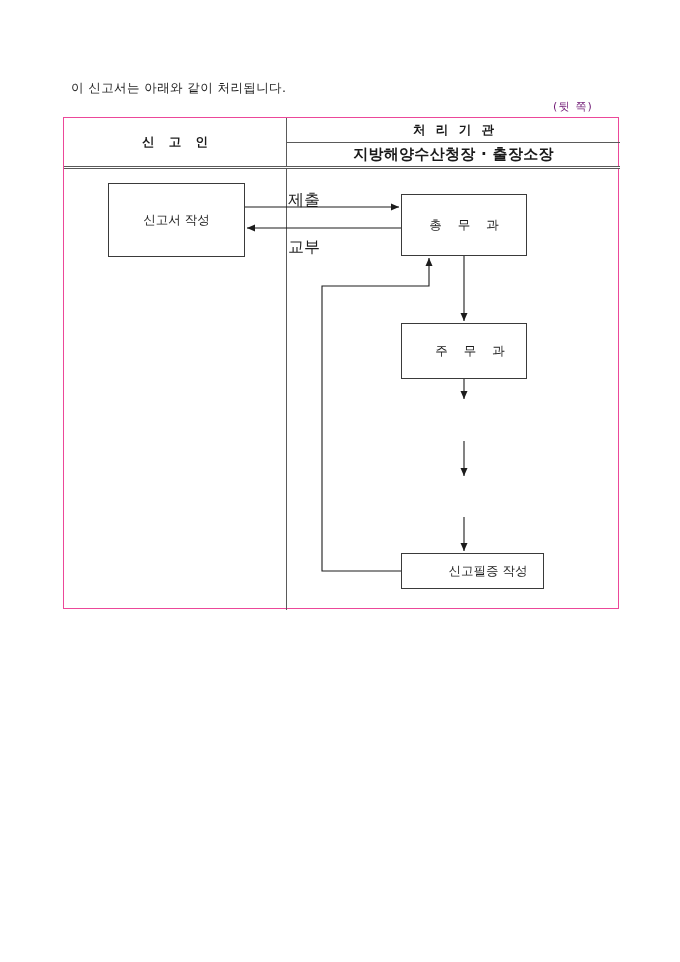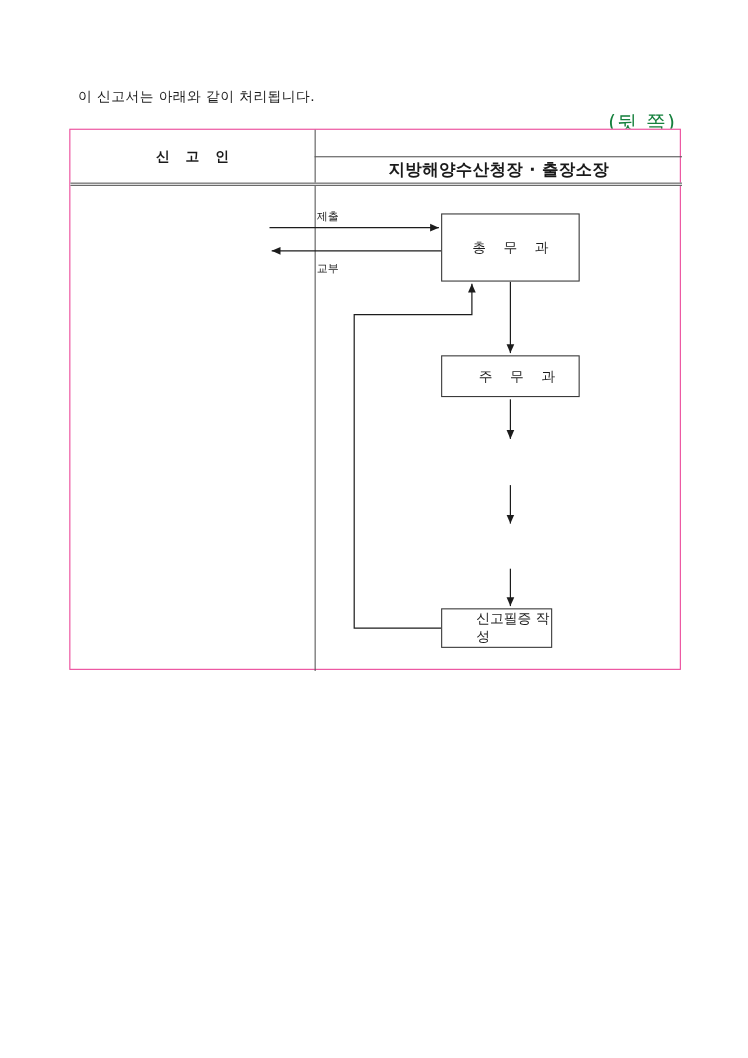--- a/index.html
+++ b/index.html
@@ -32,23 +32,23 @@
     letter-spacing: 0.4px;
     color: #1c1c1c;
     white-space: nowrap;
   }
 
   
   .backside-marker {
     position: absolute;
     left: 552px;
     top: 99px;
-    font-size: 18px;
+    font-size: 11px;
     letter-spacing: 1.2px;
-    color: #15803d;
+    color: #701a75;
     white-space: nowrap;
   }
 
   
   .frame {
     position: absolute;
     left: 62px;
     top: 117px;
     width: 556px;
     height: 492px;
@@ -143,29 +143,29 @@
     justify-content: center;
     font-size: 12.5px;
     color: #1c1c1c;
     z-index: 3;
   }
   .node.sp { letter-spacing: 6px; text-indent: 6px; }
   .node.sp-wide { letter-spacing: 14px; text-indent: 14px; }
 
   #node-report    { left: 44px;  top: 65px;  width: 137px; height: 74px; }
   #node-general   { left: 337px; top: 76px;  width: 126px; height: 62px; }
-  #node-dept      { left: 337px; top: 205px; width: 126px; height: 38px; padding-left: 12px; }
+  #node-dept      { left: 337px; top: 205px; width: 126px; height: 56px; padding-left: 12px; }
   #node-review    { left: 337px; top: 283px; width: 126px; height: 40px; }
   #node-approval  { left: 337px; top: 360px; width: 126px; height: 39px; }
-  #node-cert      { left: 337px; top: 435px; width: 101px; height: 36px; padding-left: 31px; }
+  #node-cert      { left: 337px; top: 435px; width: 143px; height: 36px; padding-left: 31px; }
 
   
   .edge-label {
     position: absolute;
-    font-size: 10px;
+    font-size: 16px;
     color: #1c1c1c;
     z-index: 4;
     background: transparent;
     white-space: nowrap;
   }
   #label-submit { left: 224px; top: 72px; }
   #label-issue  { left: 224px; top: 119px; }
 
   
   .edges {
@@ -187,20 +187,21 @@
   <div class="backside-marker">(뒷  쪽)</div>
 
   <div class="frame">
 
     <div class="col-divider"></div>
     <div class="header-rule"></div>
     <div class="right-header-rule"></div>
 
     <div class="hdr-left">신  고  인</div>
 
+    <div class="hdr-right-top">처 리 기 관</div>
 
     <div class="hdr-right-bot">지방해양수산청장 · 출장소장</div>
 
     <svg class="edges" viewBox="0 0 556 492" width="556" height="492">
       <defs>
         <marker id="arrow-r" markerWidth="9" markerHeight="9" refX="8" refY="4.5" orient="auto" markerUnits="userSpaceOnUse">
           <path d="M0,1 L8,4.5 L0,8 z" fill="#1c1c1c"></path>
         </marker>
         <marker id="arrow-l" markerWidth="9" markerHeight="9" refX="8" refY="4.5" orient="auto" markerUnits="userSpaceOnUse">
           <path d="M0,1 L8,4.5 L0,8 z" fill="#1c1c1c"></path>
@@ -224,20 +225,21 @@
         <path d="M400,245 L400,281" marker-end="url(#arrow-d)"></path>
 
         <path d="M400,323 L400,358" marker-end="url(#arrow-d)"></path>
 
         <path d="M400,399 L400,433" marker-end="url(#arrow-d)"></path>
 
         <path d="M337,453 L258,453 L258,168 L365,168 L365,140" marker-end="url(#arrow-u)"></path>
       </g>
     </svg>
 
+    <div class="node" id="node-report">신고서 작성</div>
 
     <div class="node sp" id="node-general">총  무  과</div>
 
     <div class="node sp" id="node-dept">주  무  과</div>
 
 
 
     <div class="node" id="node-cert">신고필증 작성</div>
 
     <div class="edge-label" id="label-submit">제출</div>

